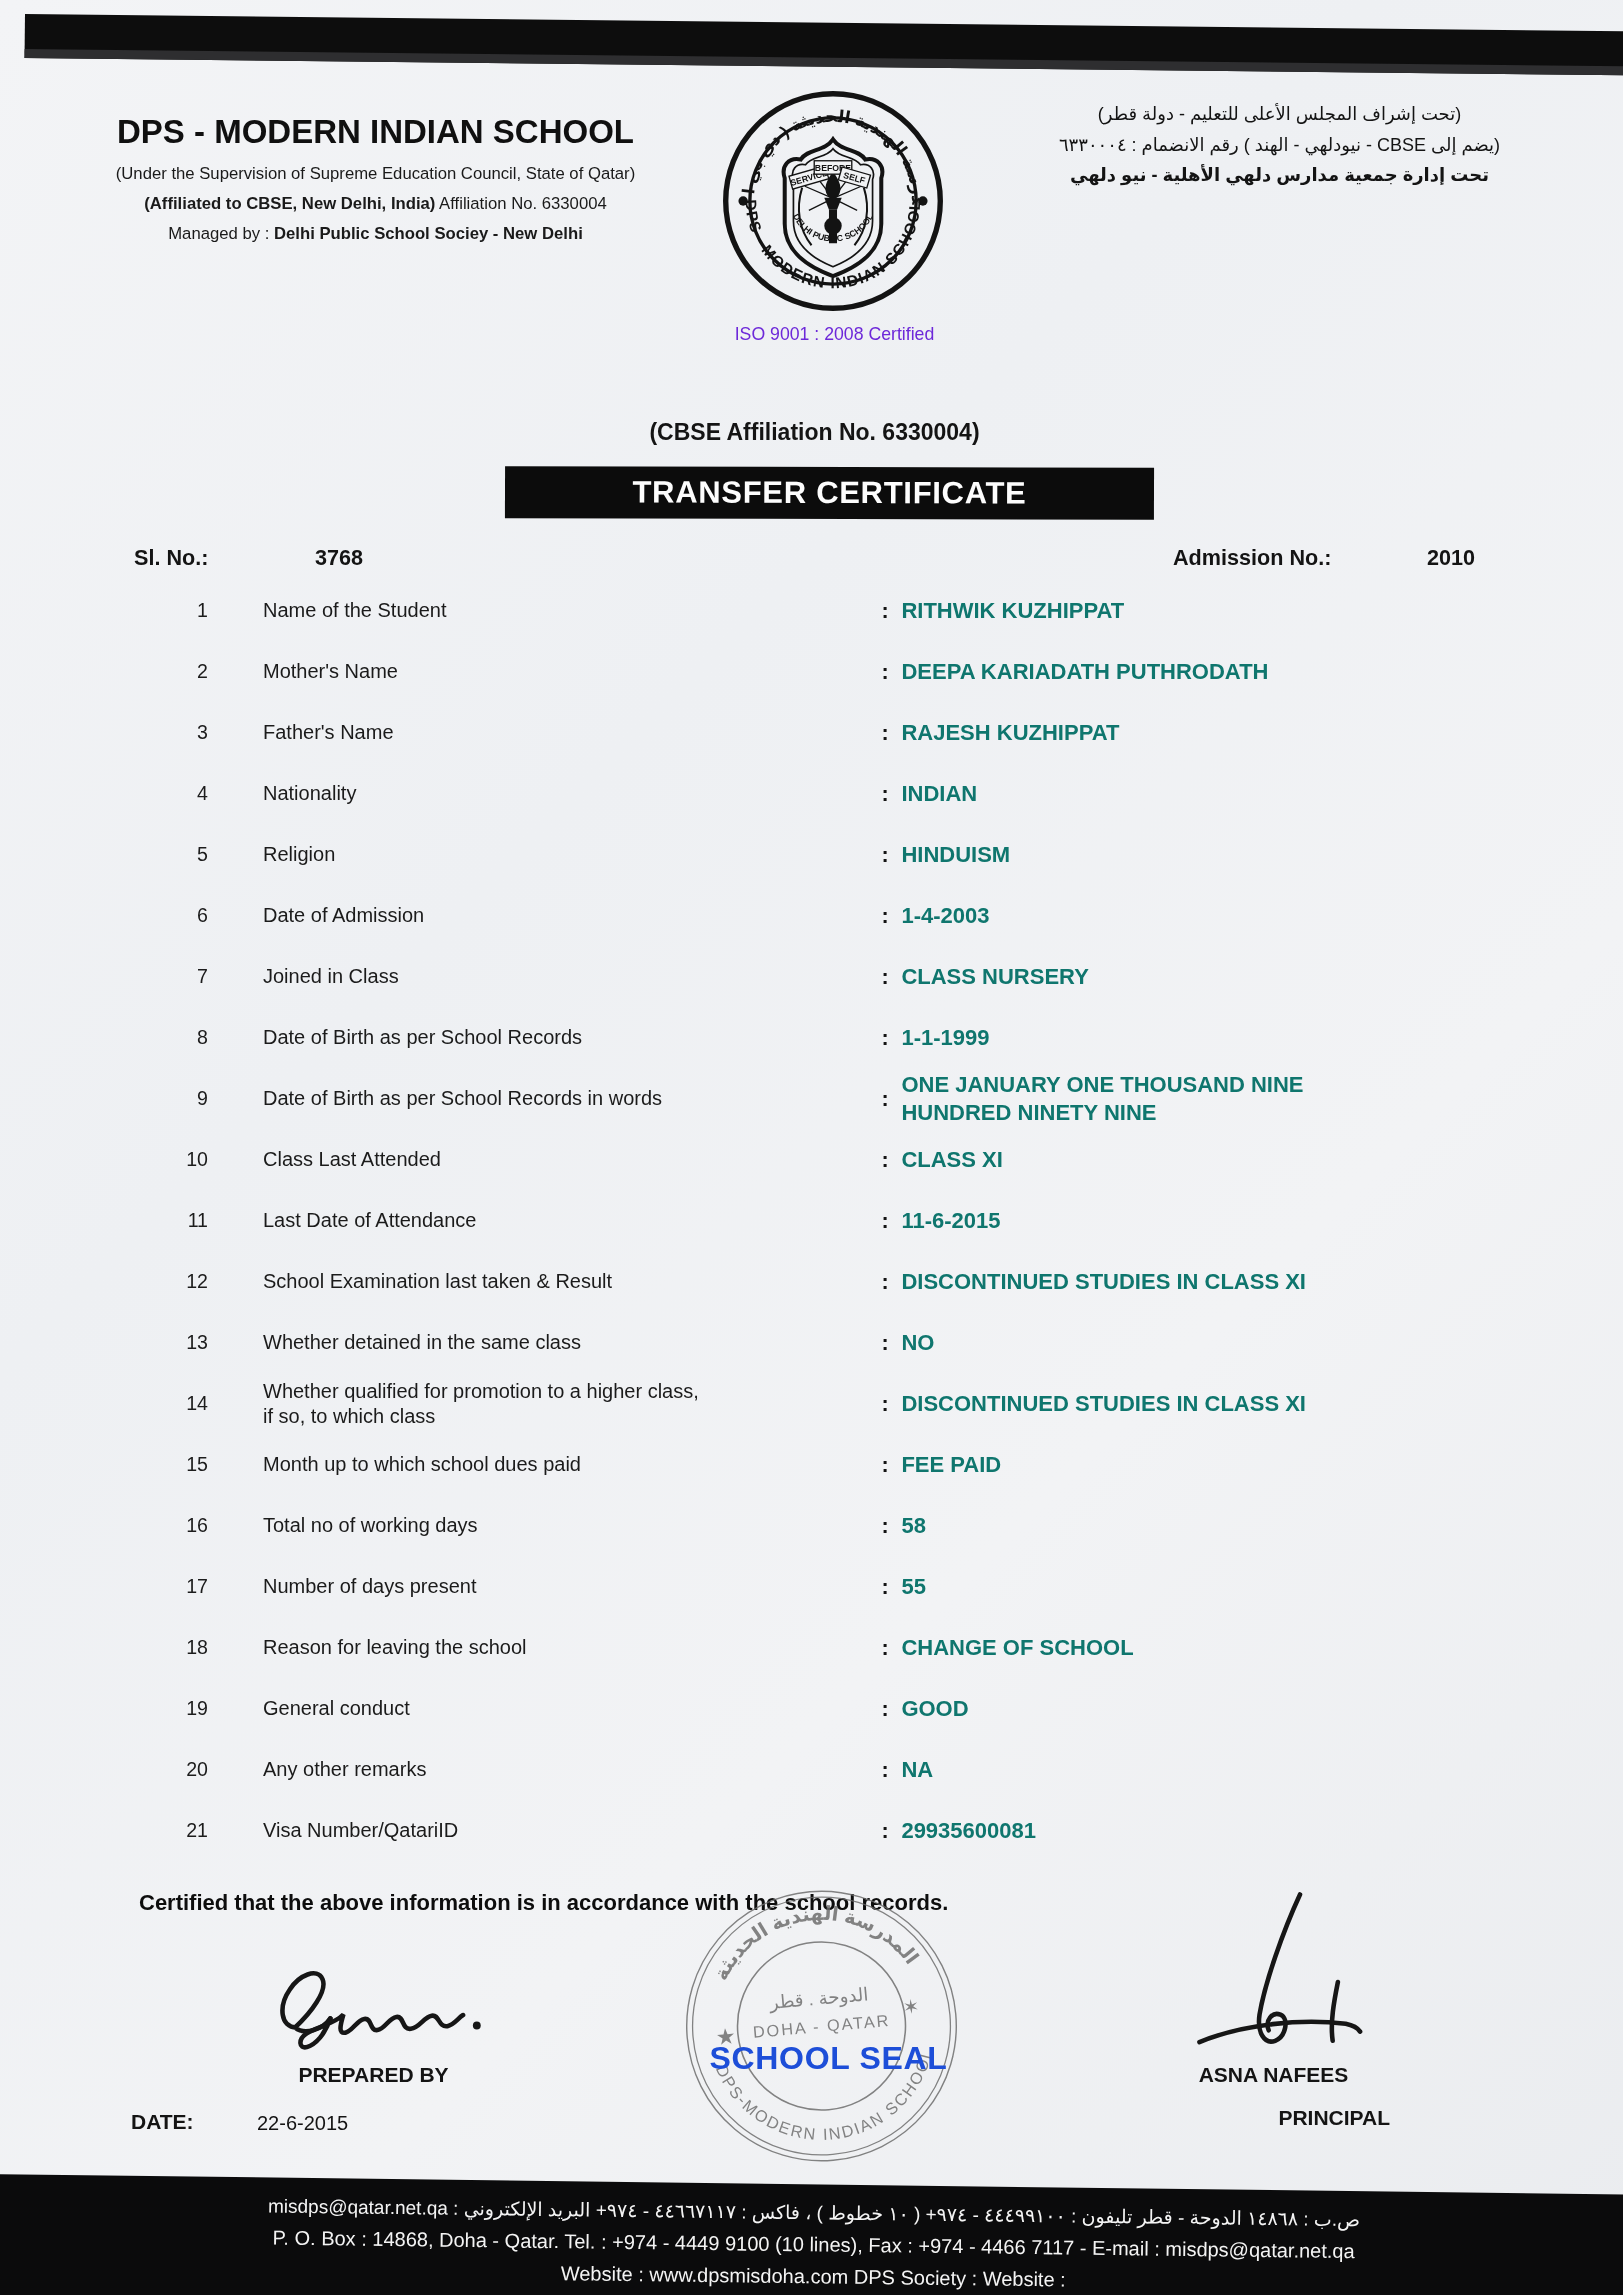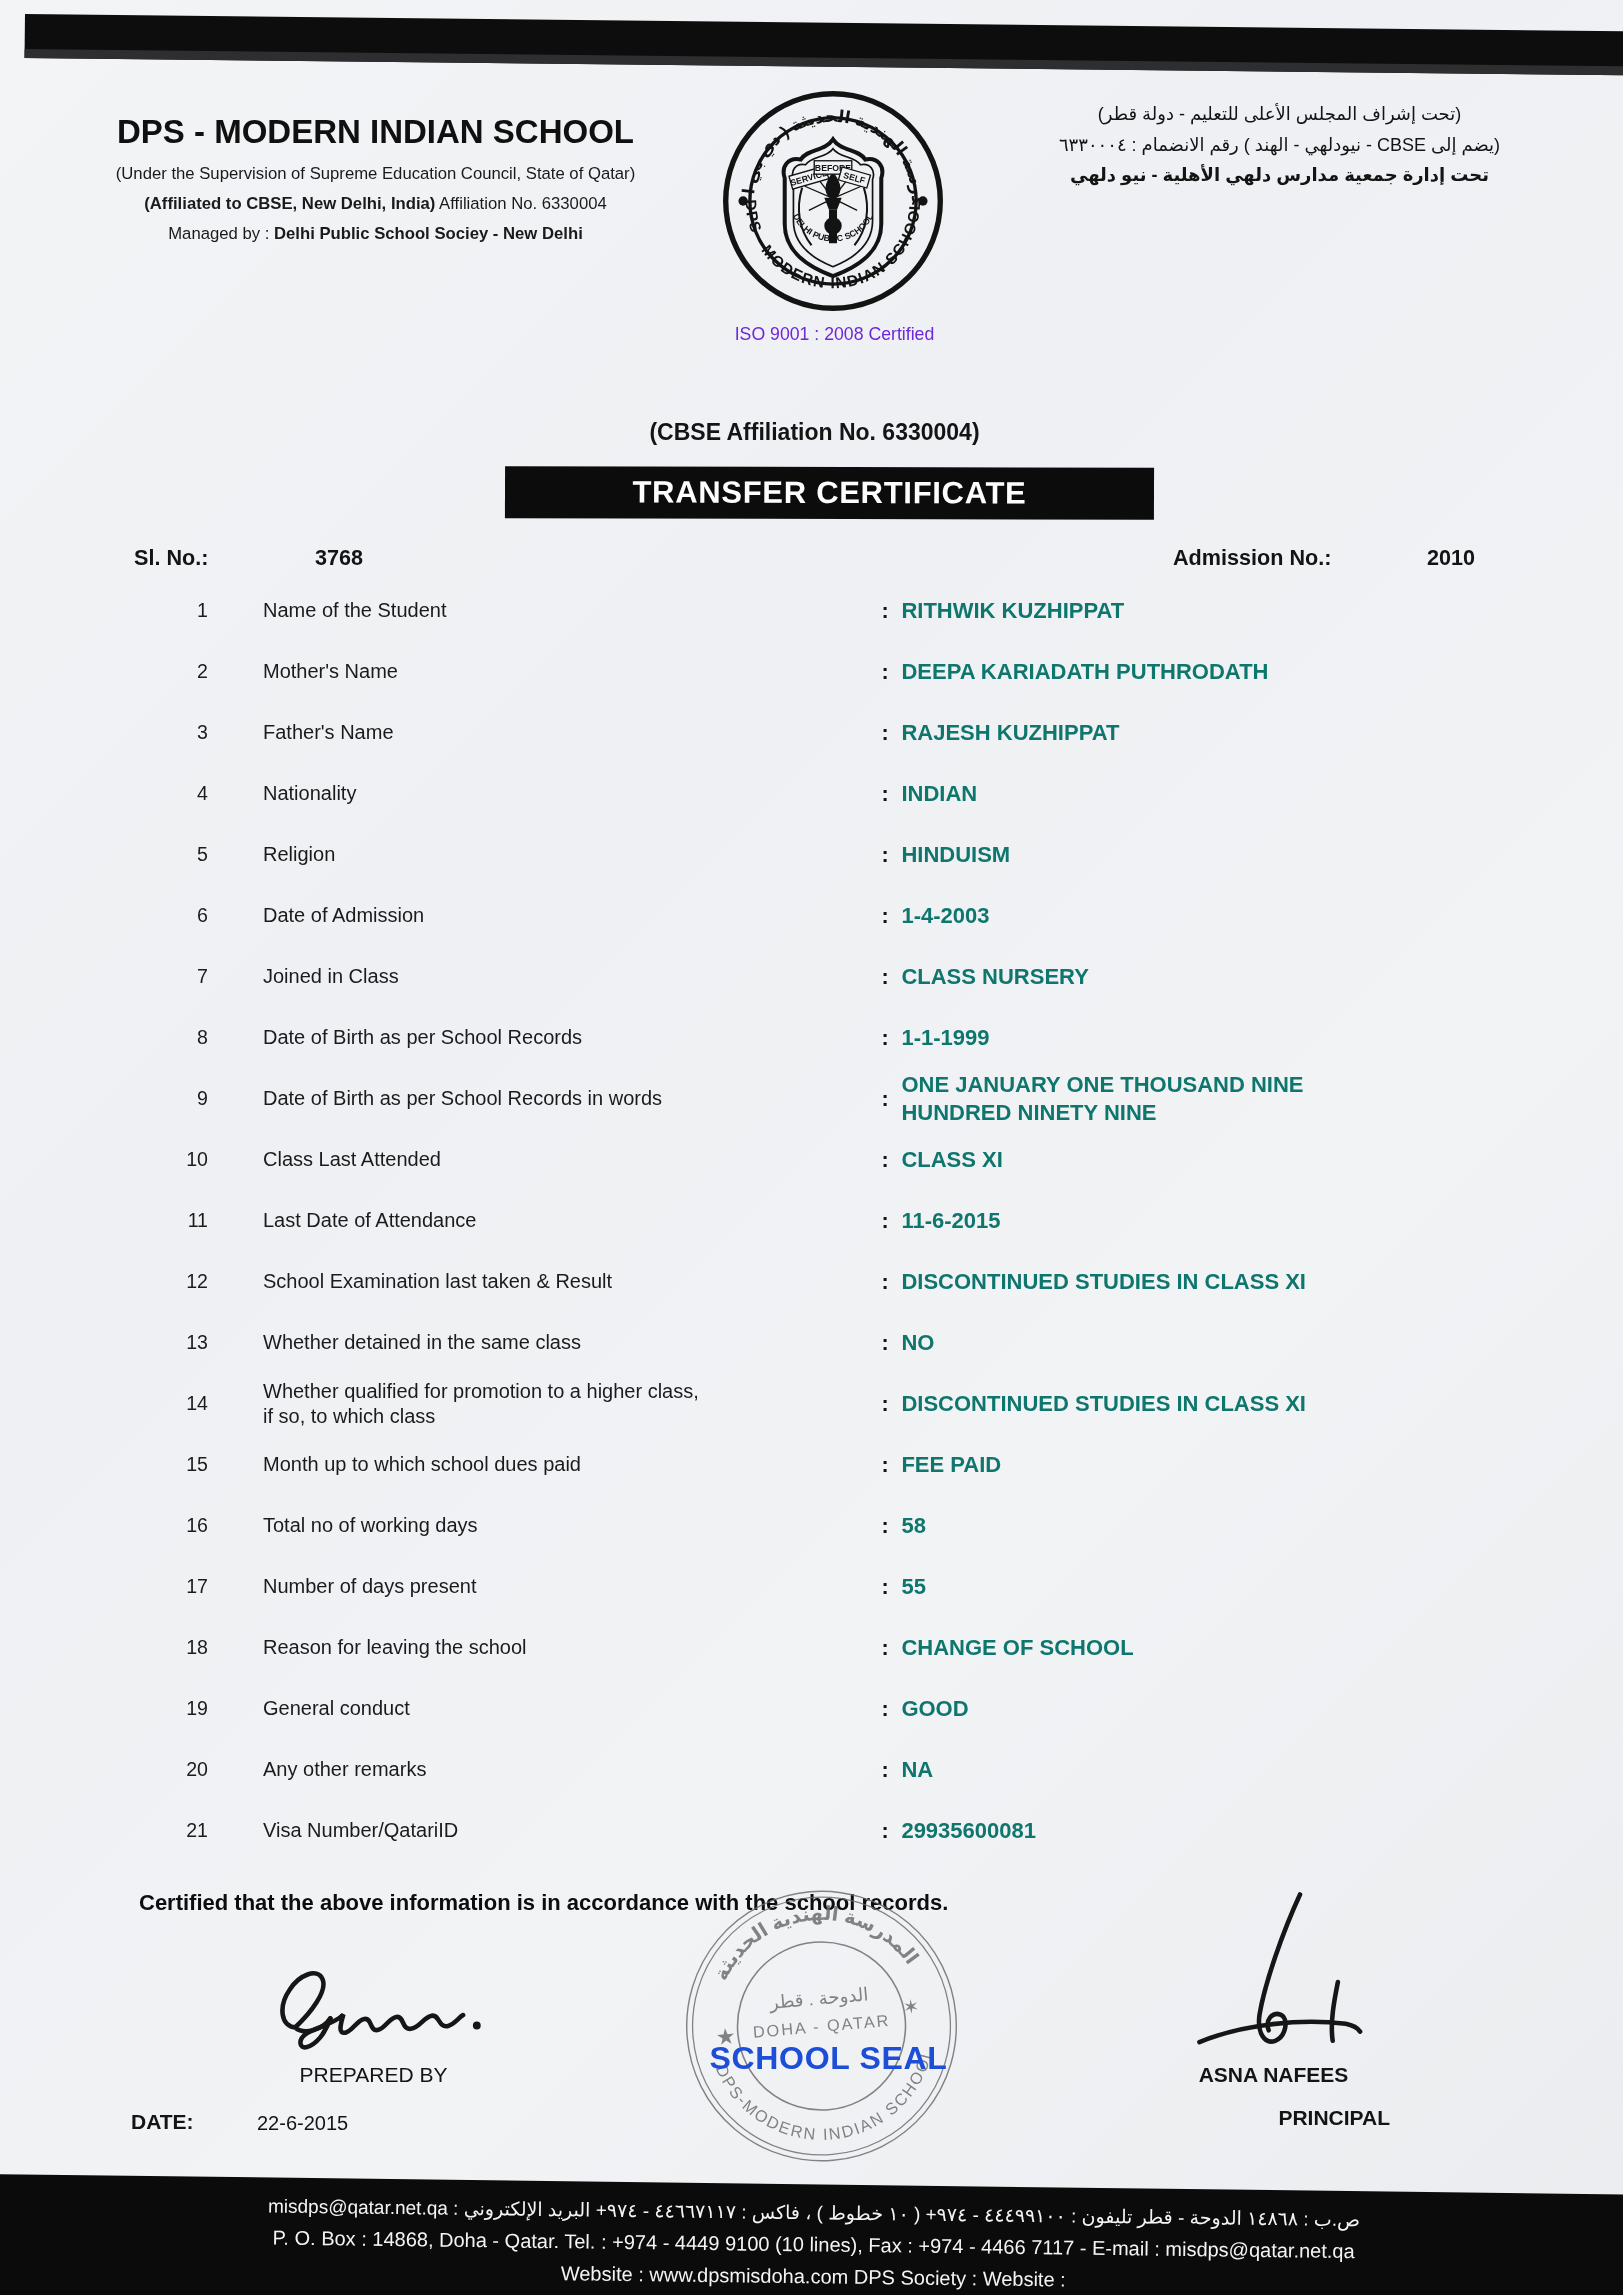--- a/index.html
+++ b/index.html
@@ -35,21 +35,21 @@
   .row{display:flex;align-items:center;min-height:61px;height:61px;}
   .num{flex:0 0 208px;text-align:right;font-size:19.6px;color:#1c1c1c;}
   .label{flex:0 0 615px;margin-left:55px;font-size:20px;color:#1b1b1b;white-space:pre-line;line-height:1.22;}
   .colon{flex:0 0 14.4px;font-size:21.6px;font-weight:bold;text-align:center;}
   .value{margin-left:9px;font-size:22px;font-weight:bold;color:#0f766e;white-space:pre-line;line-height:1.25;}
   
   .certified{left:139px;top:1890px;font-size:22px;font-weight:bold;color:#0d0d0d;}
   .seal-svg{left:675px;top:1871px;width:293px;height:310px;transform:rotate(-5deg);opacity:.82;}
   .seal-label{left:702px;top:2040px;width:253px;text-align:center;font-size:32px;font-weight:bold;color:#1d4ed8;letter-spacing:0.7px;}
   .sig-left{left:261px;top:1949px;width:225px;height:119px;}
-  .prepared{left:261px;top:2063px;width:225px;text-align:center;font-size:21px;font-weight:normal;}
+  .prepared{left:261px;top:2063px;width:225px;text-align:center;font-size:21px;font-weight:bold;}
   .date-label{left:131px;top:2110px;font-size:21px;font-weight:bold;}
   .date-value{left:257px;top:2112px;font-size:20px;}
   .sig-right{left:1172px;top:1885px;width:209px;height:177px;}
   .principal-name{left:1157px;top:2063px;width:233px;text-align:center;font-size:21px;font-weight:bold;}
   .principal-title{left:1157px;top:2106px;width:233px;text-align:right;font-size:21px;font-weight:bold;}
   
   .footer{left:-10.5px;top:2174px;width:1649px;height:170px;background:#0b0b0c;
     transform:rotate(0.72deg);transform-origin:left top;color:#f4f4f4;text-align:center;padding-top:17px;box-sizing:border-box;}
   .f1{font-size:19px;direction:rtl;margin:0 26px 9.2px 26px;}
   .f2{font-size:20px;margin:0 0 9.2px 0;}

